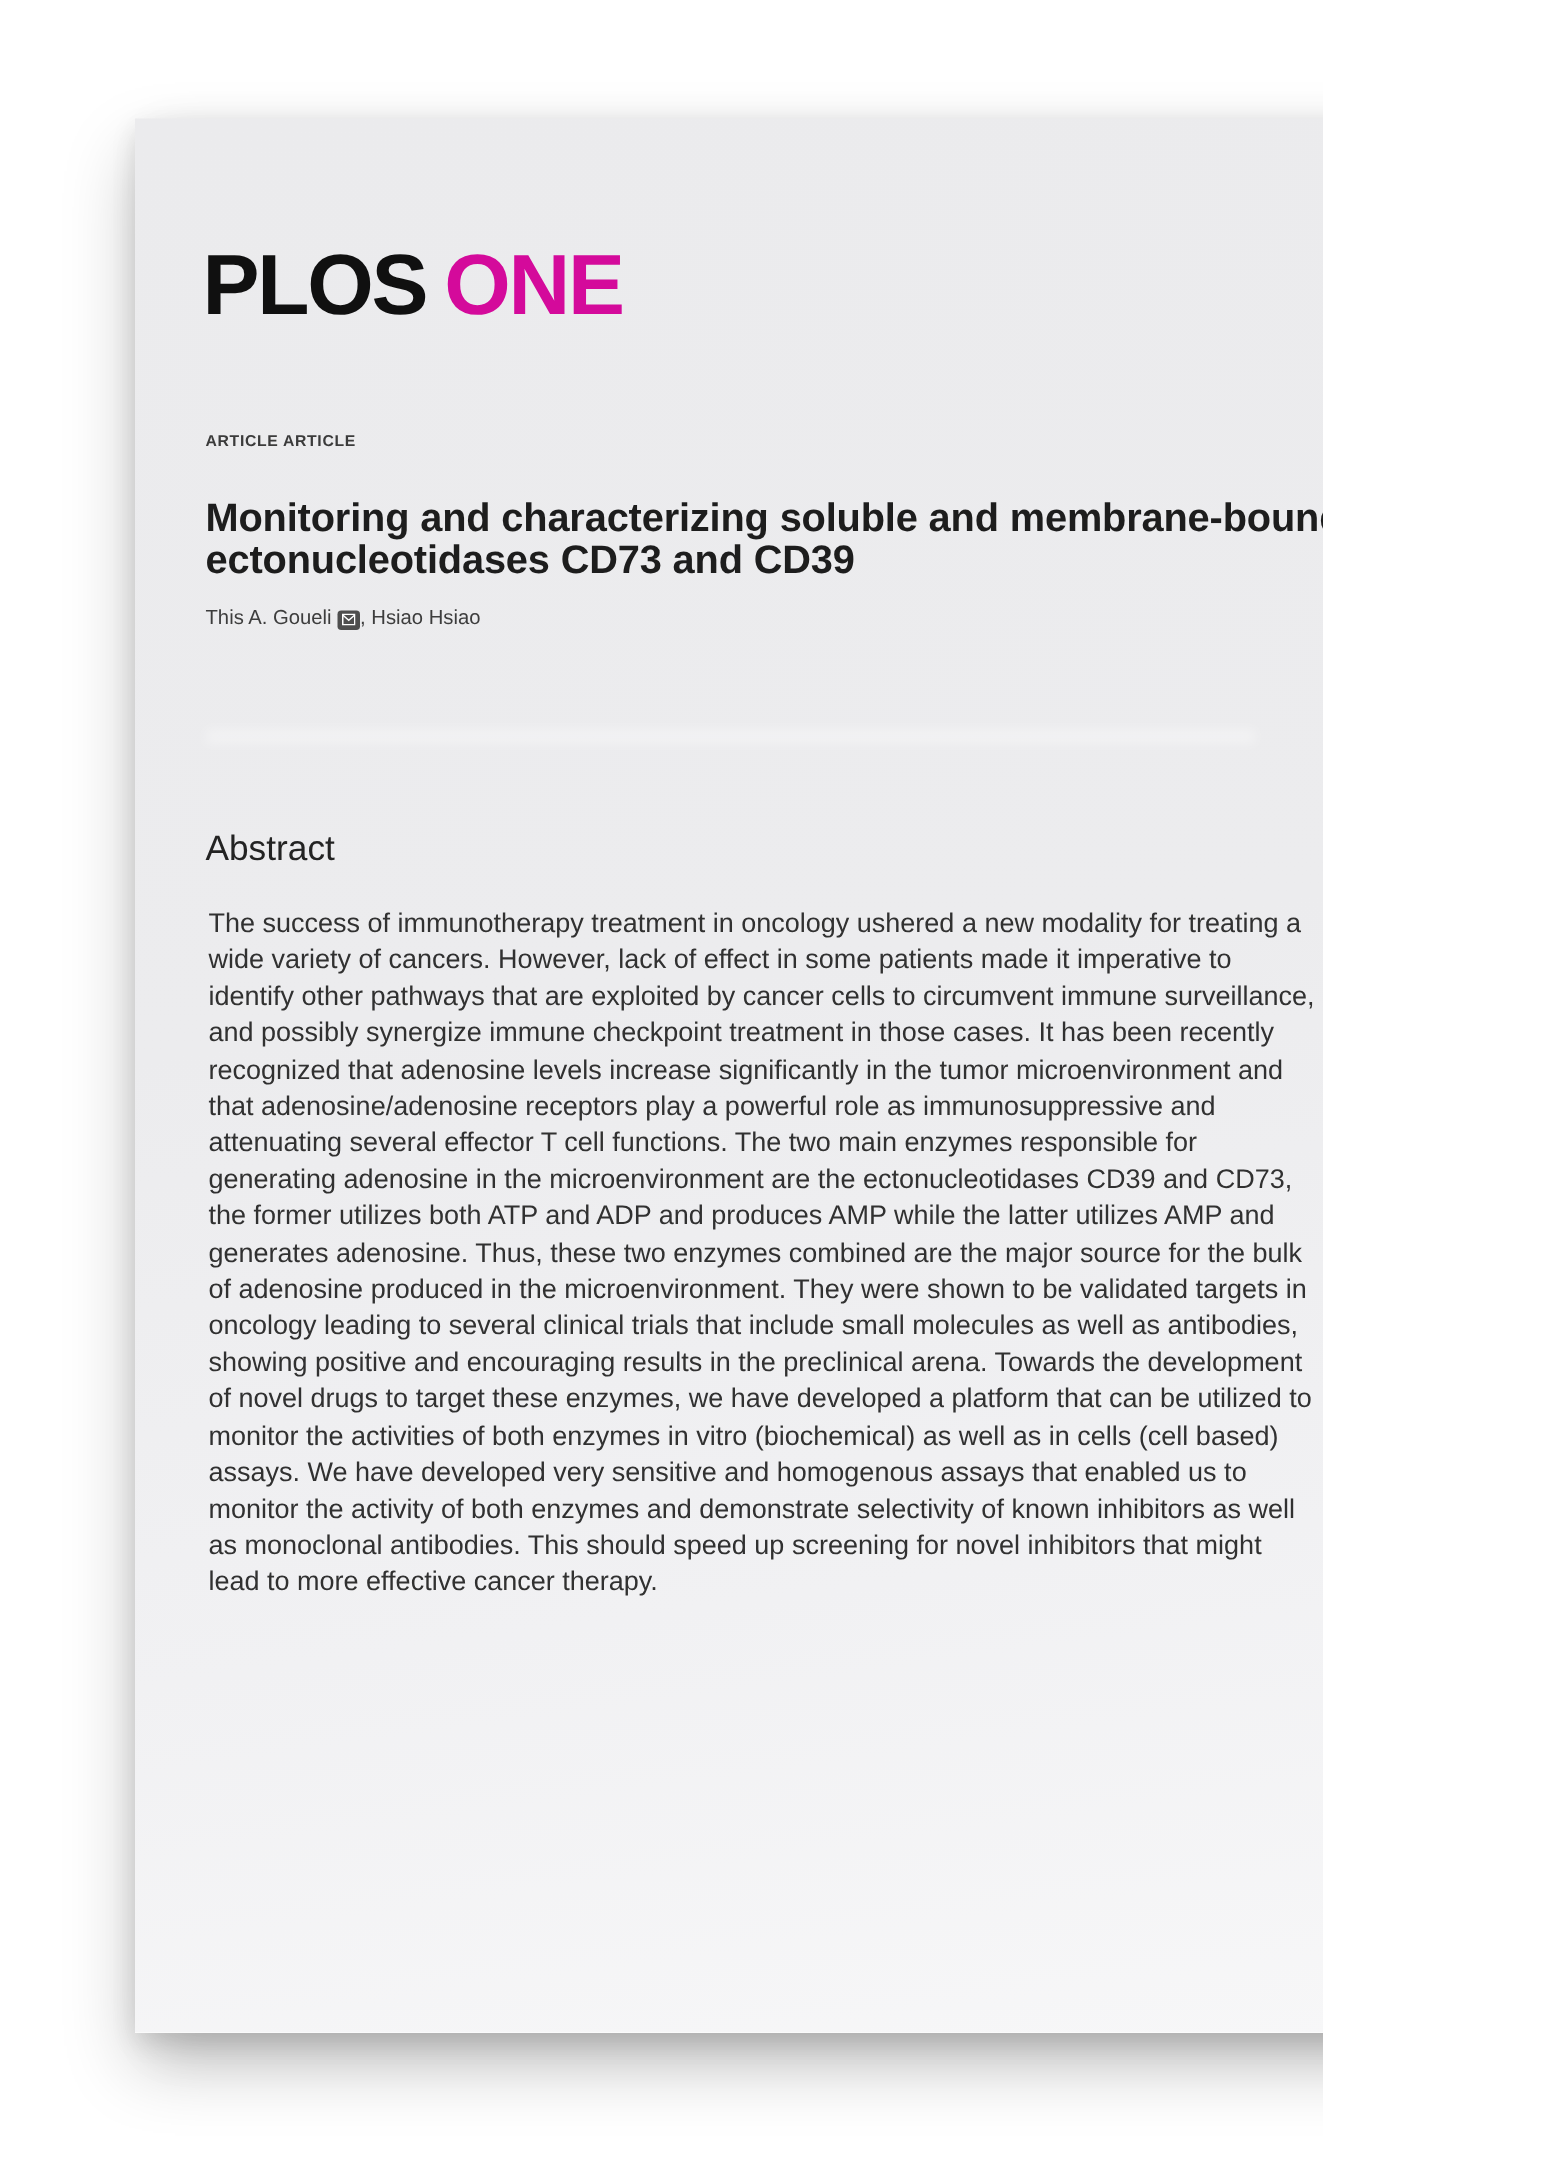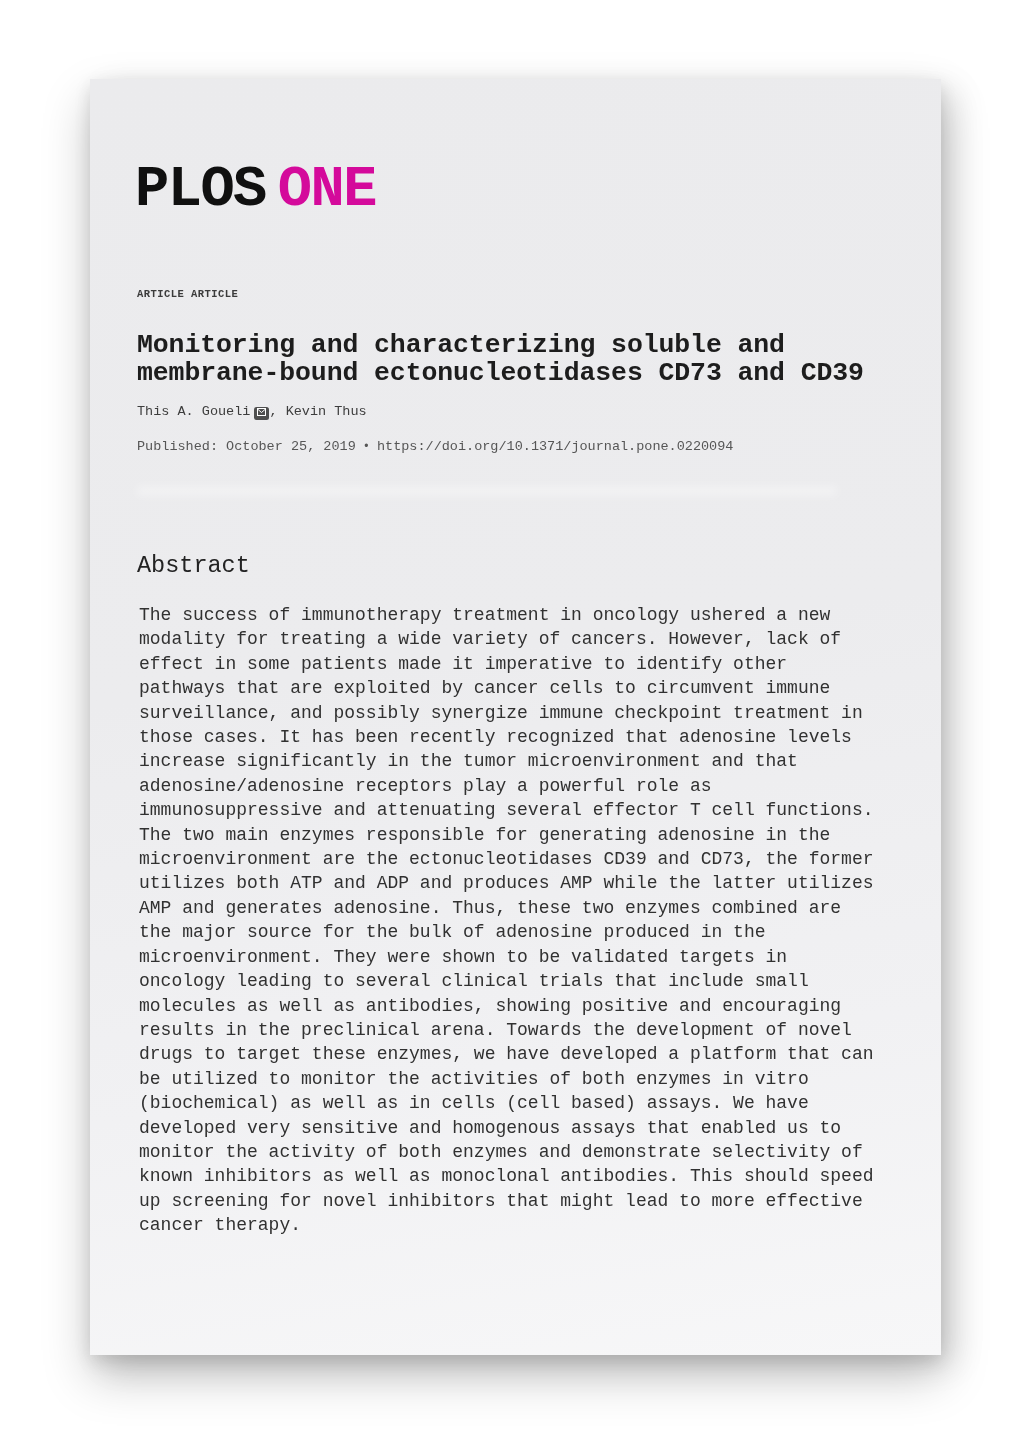--- a/index.html
+++ b/index.html
@@ -3,25 +3,24 @@
 <meta charset="utf-8">
 <style>
   html, body {
     margin: 0;
     padding: 0;
     background: #ffffff;
     font-family: "Liberation Sans", sans-serif;
   }
   .stage {
     position: relative;
-    width: 1030px;
+    width: 882px;
     height: 1450px;
     background: #ffffff;
     overflow: hidden;
-    font-family: Liberation Mono, monospace;
   }
   .page {
     position: absolute;
     left: 90px;
     top: 79px;
     width: 851px;
     height: 1276px;
     background: linear-gradient(172deg, #ebebed 0%, #ececee 45%, #f1f1f3 75%, #f7f7f8 100%);
     box-shadow:
       0 22px 45px rgba(0, 0, 0, 0.22),
@@ -140,26 +139,23 @@
     </div>
 
     <div class="kicker">ARTICLE ARTICLE</div>
 
     <h1 class="title" style="margin:0">Monitoring and characterizing soluble and membrane-bound ectonucleotidases CD73 and CD39</h1>
 
     <div class="authors">
       <span class="author-name">This A. Goueli</span><span class="email-btn"><svg width="9" height="8" viewBox="0 0 9 8" aria-hidden="true">
             <rect x="0.5" y="0.5" width="8" height="7" fill="none" stroke="#ffffff" stroke-width="1"></rect>
             <polyline points="0.5,1 4.5,4.5 8.5,1" fill="none" stroke="#ffffff" stroke-width="1"></polyline>
-          </svg></span><span>, </span><span class="author-name">Kevin Thus</span>
+          </svg></span><span>, </span><span class="author-name">Hsiao Hsiao</span>
     </div>
 
-    <div class="publine">
-      <span>Published: October 25, 2019</span><span class="bullet">•</span><a class="doi">https://doi.org/10.1371/journal.pone.0220094</a>
-    </div>
 
     <div class="faint-band"></div>
 
     <h2 class="abstract-heading" style="margin:0">Abstract</h2>
 
     <p class="abstract-body" style="margin:0">The success of immunotherapy treatment in oncology ushered a new modality for treating a wide variety of cancers. However, lack of effect in some patients made it imperative to identify other pathways that are exploited by cancer cells to circumvent immune surveillance, and possibly synergize immune checkpoint treatment in those cases. It has been recently recognized that adenosine levels increase significantly in the tumor microenvironment and that adenosine/adenosine receptors play a powerful role as immunosuppressive and attenuating several effector T cell functions. The two main enzymes responsible for generating adenosine in the microenvironment are the ectonucleotidases CD39 and CD73, the former utilizes both ATP and ADP and produces AMP while the latter utilizes AMP and generates adenosine. Thus, these two enzymes combined are the major source for the bulk of adenosine produced in the microenvironment. They were shown to be validated targets in oncology leading to several clinical trials that include small molecules as well as antibodies, showing positive and encouraging results in the preclinical arena. Towards the development of novel drugs to target these enzymes, we have developed a platform that can be utilized to monitor the activities of both enzymes in vitro (biochemical) as well as in cells (cell based) assays. We have developed very sensitive and homogenous assays that enabled us to monitor the activity of both enzymes and demonstrate selectivity of known inhibitors as well as monoclonal antibodies. This should speed up screening for novel inhibitors that might lead to more effective cancer therapy.</p>
 
   </div>
 </div>
 

